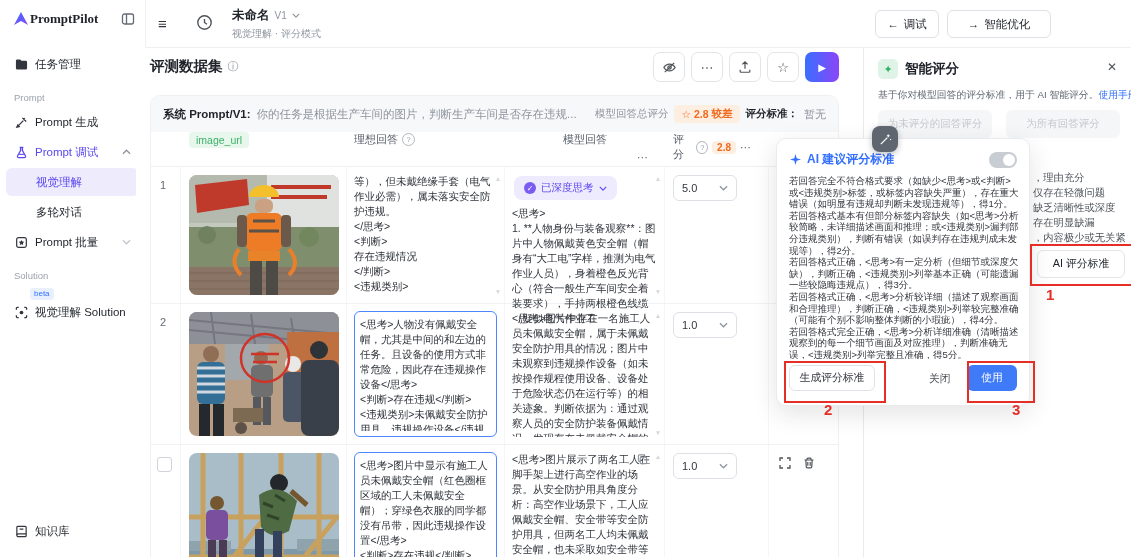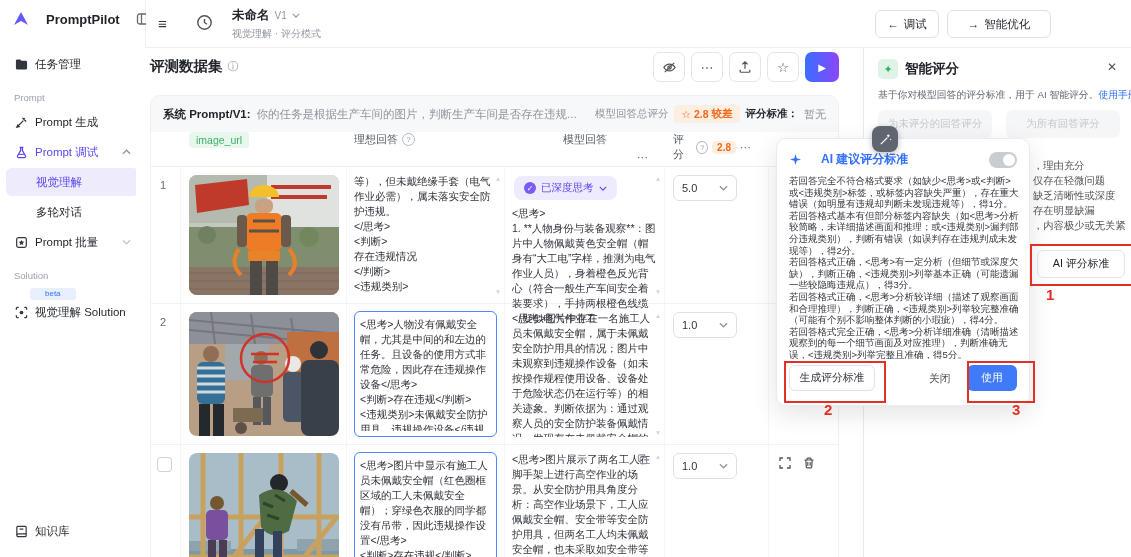--- a/index.html
+++ b/index.html
@@ -2,32 +2,32 @@
 <html><head>
 <meta charset="utf-8">
 <style>
   html,body{margin:0;padding:0;}
   body{width:1131px;height:557px;position:relative;overflow:hidden;background:#fff;
        font-family:"Liberation Sans","DejaVu Sans",sans-serif;color:#1f2329;font-size:11px;}
   svg{display:block;}
 
   
   .sidebar{position:absolute;left:0;top:0;width:146px;height:557px;background:#fff;border-right:1px solid #eef0f2;box-sizing:border-box;}
-  .logo-row{display:flex;align-items:center;gap:16px;padding:10px 10px 8px 12px;}
+  .logo-row{display:flex;align-items:center;gap:0;padding:10px 10px 8px 12px;font-family:Liberation Serif, serif;}
   .logo-text{font-weight:bold;font-size:13px;flex:1;}
   .collapse-btn{color:#646a73;cursor:pointer;}
   .nav-item{display:flex;align-items:center;gap:7px;height:28px;margin:2px 6px;padding:0 8px;border-radius:6px;font-size:11.5px;color:#1f2329;cursor:pointer;}
   .nav-item .nico{width:14px;height:14px;display:flex;align-items:center;justify-content:center;color:#33363d;}
   .nav-item.sub{padding-left:30px;}
   .nav-item.acc{color:#5847ee;}
   .nav-item.acc .nico{color:#5847ee;}
   .nav-item.selected{background:#eeebfd;color:#5847ee;}
   .nav-section{font-size:9.5px;color:#9ca3ad;padding:12px 14px 3px;}
   .chev-r{margin-left:auto;color:#8f959e;}
-  .beta-tag{display:inline-block;margin:4px 0 -2px 30px;font-size:8px;color:#3370ff;background:#e8f0fe;border-radius:3px;padding:1px 15px;line-height:10px;}
+  .beta-tag{display:inline-block;margin:4px 0 -2px 30px;font-size:8px;color:#3370ff;background:#e8f0fe;border-radius:3px;padding:1px 4px;line-height:10px;}
   .kb{position:absolute;left:0;right:0;bottom:10px;}
 
   
   .topbar{position:absolute;left:146px;top:0;width:985px;height:48px;border-bottom:1px solid #eef0f2;box-sizing:border-box;background:#fff;}
   .tb-icon{position:absolute;color:#33363d;font-size:15px;cursor:pointer;}
   .doc-title{position:absolute;left:86px;top:7px;}
   .doc-title .t1{font-size:12.5px;font-weight:bold;display:flex;align-items:center;gap:5px;}
   .doc-title .ver{font-size:10px;color:#8f959e;font-weight:normal;}
   .doc-title .t2{font-size:10px;color:#8f959e;margin-top:3px;}
   .tb-btn{position:absolute;top:10px;height:28px;border:1px solid #dfe1e6;border-radius:6px;background:#fff;display:flex;align-items:center;justify-content:center;gap:5px;font-size:11.5px;color:#1f2329;cursor:pointer;box-sizing:border-box;}
@@ -76,26 +76,26 @@
 
   
   .rpanel{position:absolute;left:863px;top:48px;width:268px;height:509px;border-left:1px solid #e8eaee;box-sizing:border-box;background:#fff;}
   .rp-title{position:absolute;left:14px;top:11px;display:flex;align-items:center;gap:7px;font-size:13.5px;font-weight:bold;}
   .rp-tic{width:20px;height:20px;border-radius:5px;background:#dff3e6;color:#34b268;display:flex;align-items:center;justify-content:center;font-size:11px;}
   .rp-close{position:absolute;right:14px;top:12px;color:#4e5358;font-size:12px;cursor:pointer;}
   .rp-desc{position:absolute;left:14px;top:41px;font-size:9.8px;color:#646a73;white-space:nowrap;}
   .rp-desc a{color:#3370ff;text-decoration:none;cursor:pointer;}
   .rp-btns{position:absolute;left:14px;top:62px;display:flex;gap:14px;}
   .rp-btn{width:114px;height:28px;background:#f5f6f8;border:none;border-radius:6px;color:#c3c8cf;font-size:10.5px;display:flex;align-items:center;justify-content:center;}
-  .rp-frags{position:absolute;left:169px;top:110px;font-size:10.3px;color:#4e5358;line-height:15px;}
+  .rp-frags{position:absolute;left:169px;top:122px;font-size:10.3px;color:#4e5358;line-height:15px;}
   .ai-crit-btn{position:absolute;left:173px;top:202px;width:88px;height:28px;border:1px solid #e4e6ea;border-radius:6px;background:#fff;display:flex;align-items:center;justify-content:center;gap:4px;font-size:10.8px;color:#1f2329;cursor:pointer;box-sizing:border-box;}
 
   
   .popup{position:absolute;left:776px;top:138px;width:254px;height:268px;background:#fff;border:1px solid #e9ebef;border-radius:10px;box-shadow:0 8px 24px rgba(31,35,41,.12);box-sizing:border-box;z-index:5;}
-  .pp-title{position:absolute;left:13px;top:12px;display:flex;align-items:center;gap:20px;color:#3370ff;font-weight:bold;font-size:12px;}
+  .pp-title{position:absolute;left:13px;top:12px;display:flex;align-items:center;gap:6px;color:#3370ff;font-weight:bold;font-size:12px;}
   .pp-toggle{position:absolute;right:12px;top:13px;width:28px;height:16px;border-radius:8px;background:#c8ccd3;cursor:pointer;}
   .pp-knob{position:absolute;right:2px;top:2px;width:12px;height:12px;border-radius:50%;background:#fff;}
   .pp-body{position:absolute;left:12px;top:36px;width:230px;height:184px;overflow:hidden;font-size:9.5px;line-height:11.6px;color:#33363d;}
   .pp-body p{margin:0;}
   .pp-gen{position:absolute;left:12px;bottom:14px;width:86px;height:26px;border:1px solid #dfe2e7;border-radius:6px;background:#fff;font-size:10.8px;color:#33363d;display:flex;align-items:center;justify-content:center;cursor:pointer;box-sizing:border-box;}
   .pp-close{position:absolute;left:152px;bottom:19px;font-size:10.8px;color:#4e5358;cursor:pointer;}
   .pp-use{position:absolute;right:12px;bottom:14px;width:50px;height:26px;border:none;border-radius:6px;background:#3f7bf8;color:#fff;font-size:10.8px;display:flex;align-items:center;justify-content:center;cursor:pointer;}
   .wand-badge{position:absolute;left:872px;top:126px;width:26px;height:26px;border-radius:8px;background:#5f6670;box-shadow:0 2px 6px rgba(0,0,0,.25);display:flex;align-items:center;justify-content:center;z-index:8;}
 
   

